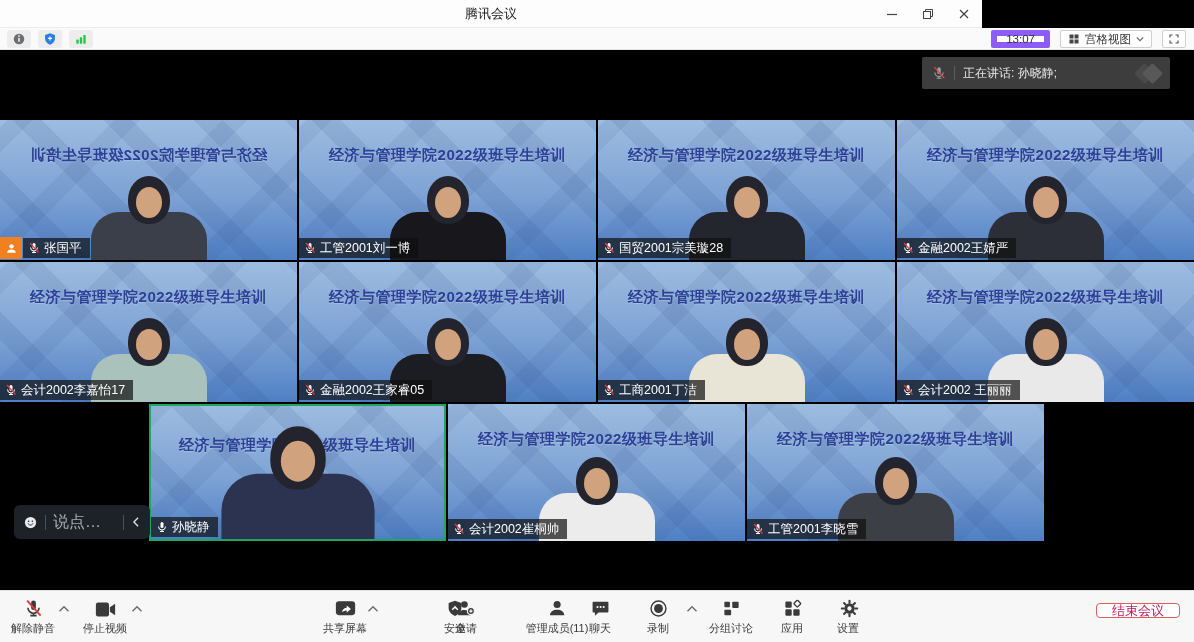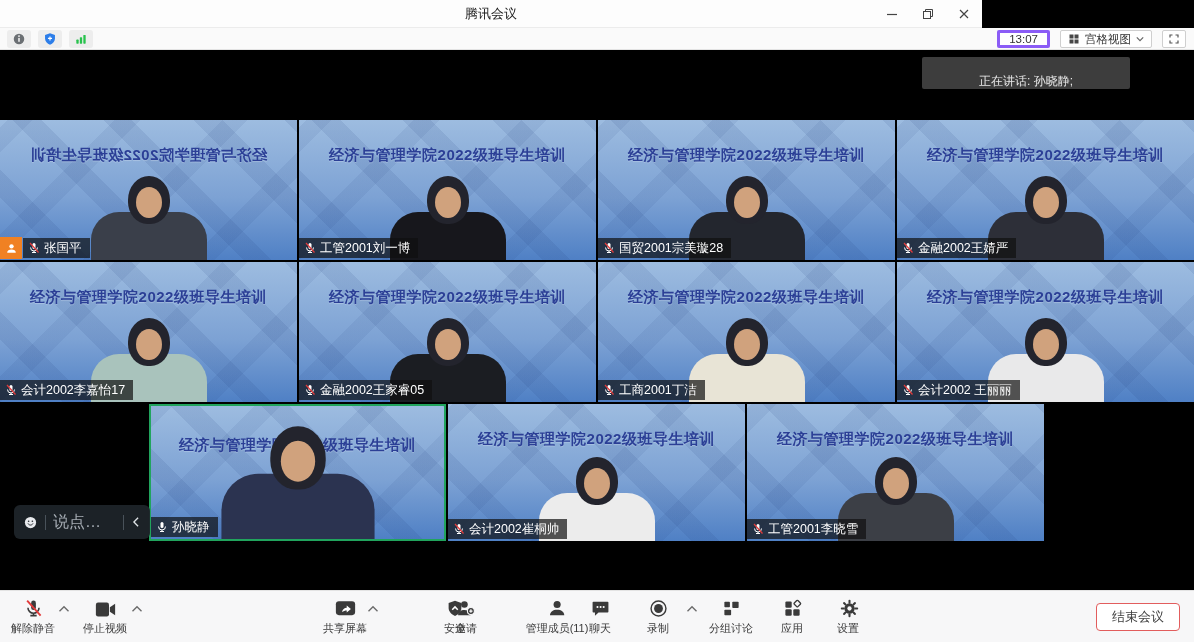--- a/index.html
+++ b/index.html
@@ -15,32 +15,32 @@
   #win-controls { position:absolute; right:0; top:0; height:28px; display:flex; }
   .win-btn { width:36px; height:28px; display:flex; align-items:center; justify-content:center; cursor:default; }
 
   
   #topbar { position:absolute; left:0; top:28px; width:1194px; height:22px;
     background:#fafafa; border-bottom:1px solid #e3e3e3; }
   .tb-left { position:absolute; left:7px; top:2px; display:flex; gap:7px; }
   .mini-btn { width:24px; height:18px; background:#ededed; border-radius:3px;
     display:flex; align-items:center; justify-content:center; }
   .tb-right { position:absolute; right:8px; top:2px; display:flex; gap:10px; align-items:center; }
-  .time-box { height:18px; padding:0 9px; border:3px solid #8b5cf6; background:#fff;
+  .time-box { height:18px; padding:0 9px; border:6px solid #8b5cf6; background:#fff;
     border-radius:2px; font-size:11.5px; color:#333; display:flex; align-items:center; }
   .view-box { height:18px; padding:0 7px; border:1px solid #cfcfcf; background:#fff;
     border-radius:2px; font-size:11.5px; color:#333; display:flex; align-items:center; gap:5px; }
   .fs-box { width:24px; height:18px; border:1px solid #cfcfcf; background:#fff;
     border-radius:2px; display:flex; align-items:center; justify-content:center; }
 
   
   #stage { position:absolute; left:0; top:50px; width:1194px; height:540px; background:#000; }
 
-  #speaking-note { position:absolute; left:922px; top:7px; width:208px; height:28px;
-    background:#3d3d3d; border-radius:2px; display:flex; align-items:center; padding:16px 10px;flex-direction:column; }
+  #speaking-note { position:absolute; left:922px; top:7px; width:248px; height:28px;
+    background:#3d3d3d; border-radius:2px; display:flex; align-items:center; padding:16px 10px; }
   #speaking-note .vdiv { width:1px; height:14px; background:#5c5c5c; margin:0 8px; }
   #speaking-note .note-text { font-size:12px; color:#e9e9e9; white-space:nowrap; flex:1; }
   .diamond { width:15px; height:15px; transform:rotate(45deg); border-radius:2px; }
   .d1 { background:#4a4a4a; margin-right:-7px; }
   .d2 { background:#585858; }
 
   
   .tile { position:absolute; width:297px; height:140px; overflow:hidden; cursor:default;
     background:
       repeating-linear-gradient(45deg, rgba(28,56,120,0) 0 44px, rgba(28,56,120,.10) 44px 64px),
@@ -92,22 +92,22 @@
     background:#f7f7f8; border-top:1px solid #e3e3e3; }
   .tool { position:absolute; top:7px; transform:translateX(-50%); display:flex;
     flex-direction:column; align-items:center; width:max-content; cursor:default; }
   .tool .ticon { height:20px; display:flex; align-items:flex-end; }
   .tool .tlabel { font-size:11px; color:#3a3a3a; margin-top:3px; white-space:nowrap; }
   .x0{left:33px;} .x1{left:105px;align-items:center;} .x2{left:345px;} .x3{left:410px;margin-left:45px;} .x4{left:466px;}
   .x5{left:526px;margin-left:31px;} .x6{left:600px;} .x7{left:658px;} .x8{left:731px;} .x9{left:792px;}
   .x10{left:848px;align-items:flex-end;}
   .chev { position:absolute; top:13px; width:12px; height:10px; cursor:default; }
   .cx0{left:58px;} .cx1{left:131px;} .cx2{left:367px;} .cx3{left:686px;}
-  #end-btn { position:absolute; right:14px; top:12px; height:28px; padding:0 15px;
-    background:#fff; border:1px solid #e25d5d; border-radius:4px; color:#404040;
+  #end-btn { position:absolute; right:14px; top:12px; height:15px; padding:0 15px;
+    background:#fff; border:1px solid #e25d5d; border-radius:4px; color:#be185d;
     font-size:13px; display:flex; align-items:center; cursor:default; }
 </style>
 </head>
 <body>
 
 <div id="app">
 
   <div id="titlebar">
     <div id="win-title">腾讯会议</div>
     <div id="win-controls">

